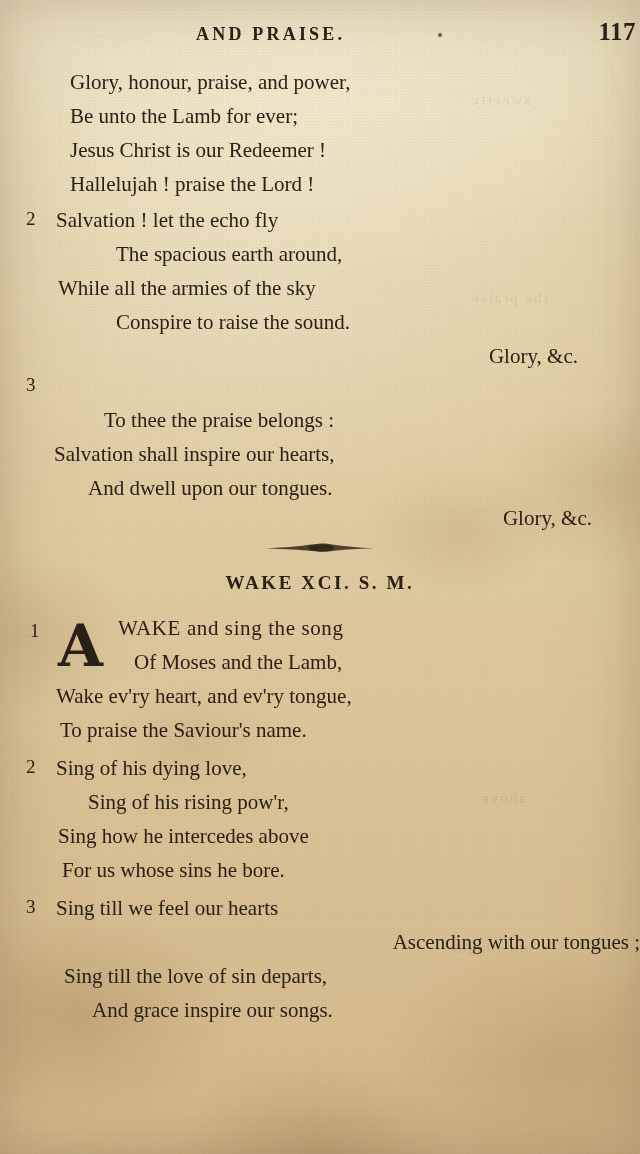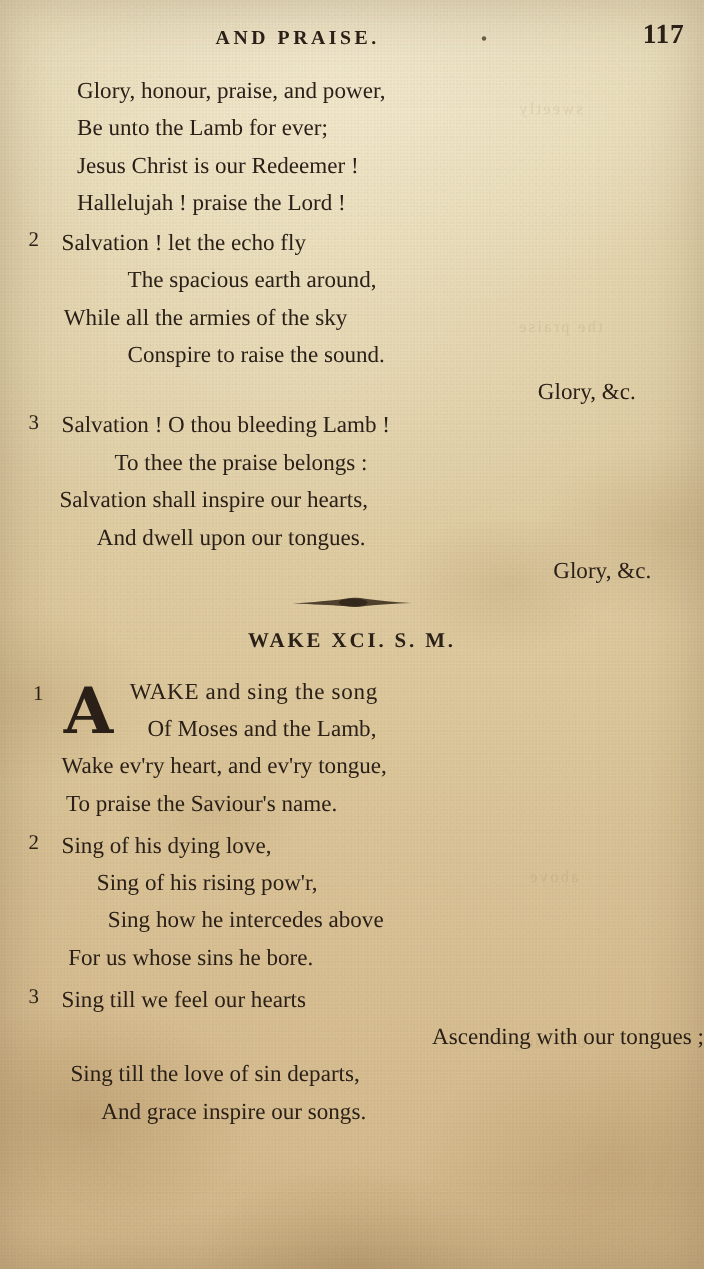--- a/index.html
+++ b/index.html
@@ -97,21 +97,21 @@
     left: 438px;
     top: 9px;
     width: 4px;
     height: 4px;
     background: #4a3a26;
     border-radius: 50%;
     opacity: 0.8;
   }
   .runhead-folio {
     position: absolute;
-    right: 18px;
+    right: 4px;
     top: -6px;
     font-size: 25px;
     font-weight: 700;
     letter-spacing: 0.5px;
   }
 
   
   .stanza {
     position: absolute;
     left: 0;
@@ -210,21 +210,20 @@
       </div>
       <div class="vline i2">The spacious earth around,</div>
       <div class="vline i3" style="padding-left:58px;">While all the armies of the sky</div>
       <div class="vline i2">Conspire to raise the sound.</div>
       <div class="refrain" style="top:136px;">Glory, &amp;c.</div>
     </div>
 
     <div class="stanza" style="top:374px;">
       <div class="vline i0">
         <span class="vnum">3</span>
-        <span>Salvation ! O thou bleeding Lamb !</span>
       </div>
       <div class="vline i2" style="padding-left:104px;">To thee the praise belongs :</div>
       <div class="vline" style="padding-left:54px;">Salvation shall inspire our hearts,</div>
       <div class="vline i2" style="padding-left:88px;">And dwell upon our tongues.</div>
       <div class="refrain" style="top:132px; right:48px;">Glory, &amp;c.</div>
     </div>
 
     <div class="ornament" style="top:538px;">
       <svg width="112" height="20" viewBox="0 0 112 20" aria-hidden="true">
         <path d="M2 10.6 C 22 9.4, 36 8.2, 48 6.6 C 56 5.4, 62 5.0, 68 6.4 C 80 8.0, 94 9.5, 110 10.2
@@ -246,21 +245,21 @@
     </div>
 
     <div class="dropcap">A</div>
 
     <div class="stanza" style="top:756px;">
       <div class="vline i0">
         <span class="vnum">2</span>
         <span>Sing  of  his dying love,</span>
       </div>
       <div class="vline" style="padding-left:88px;">Sing of  his rising pow'r,</div>
-      <div class="vline" style="padding-left:58px;margin-left:40px;">Sing how he intercedes above</div>
+      <div class="vline" style="padding-left:58px;">Sing how he intercedes above</div>
       <div class="vline" style="padding-left:62px;">For us whose sins he bore.</div>
     </div>
 
     <div class="stanza" style="top:896px;">
       <div class="vline i0">
         <span class="vnum">3</span>
         <span>Sing till we feel our hearts</span>
       </div>
       <div class="vline" style="padding-left:46px;text-align:right;">Ascending with our tongues ;</div>
       <div class="vline" style="padding-left:64px;">Sing till the love of  sin departs,</div>

